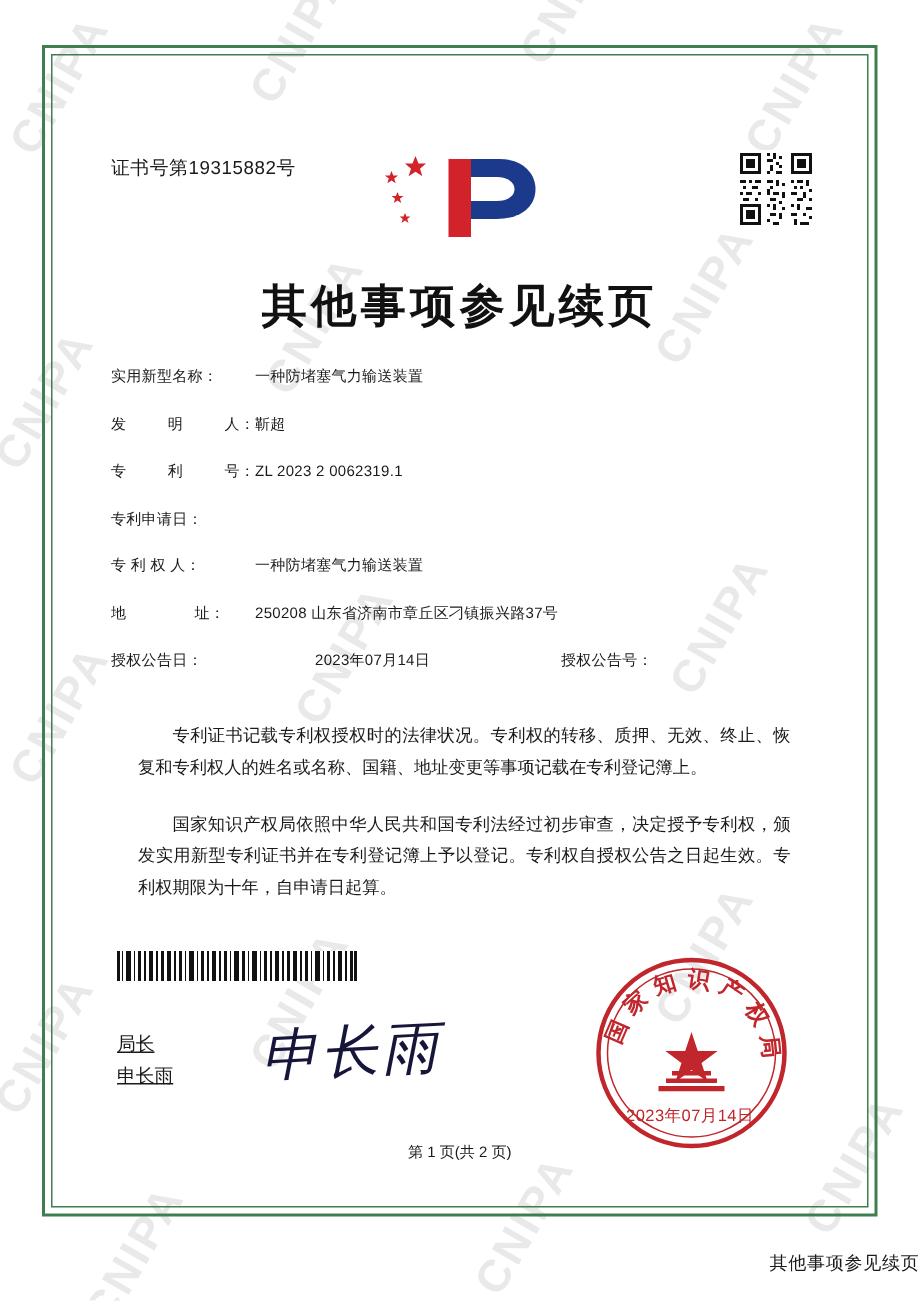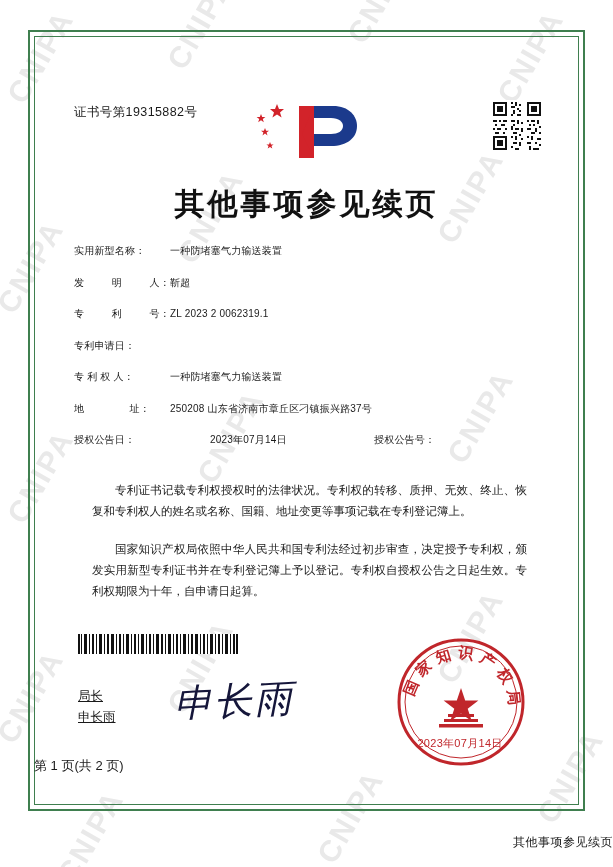--- a/index.html
+++ b/index.html
@@ -210,21 +210,22 @@
     font-size: 11px;
     color: #c0262b;
     letter-spacing: 0.3px;
   }
 
   .page-no {
     position: absolute;
     left: 0;
     right: 0;
     bottom: 30px;
-    font-size: 13px;
+    text-align: center;
+    font-size: 10px;
     color: #1a1a1a;
   }
 
   .footer-note {
     position: absolute;
     left: 0;
     right: 0;
     bottom: 16px;
     text-align: right;
     font-size: 12px;

